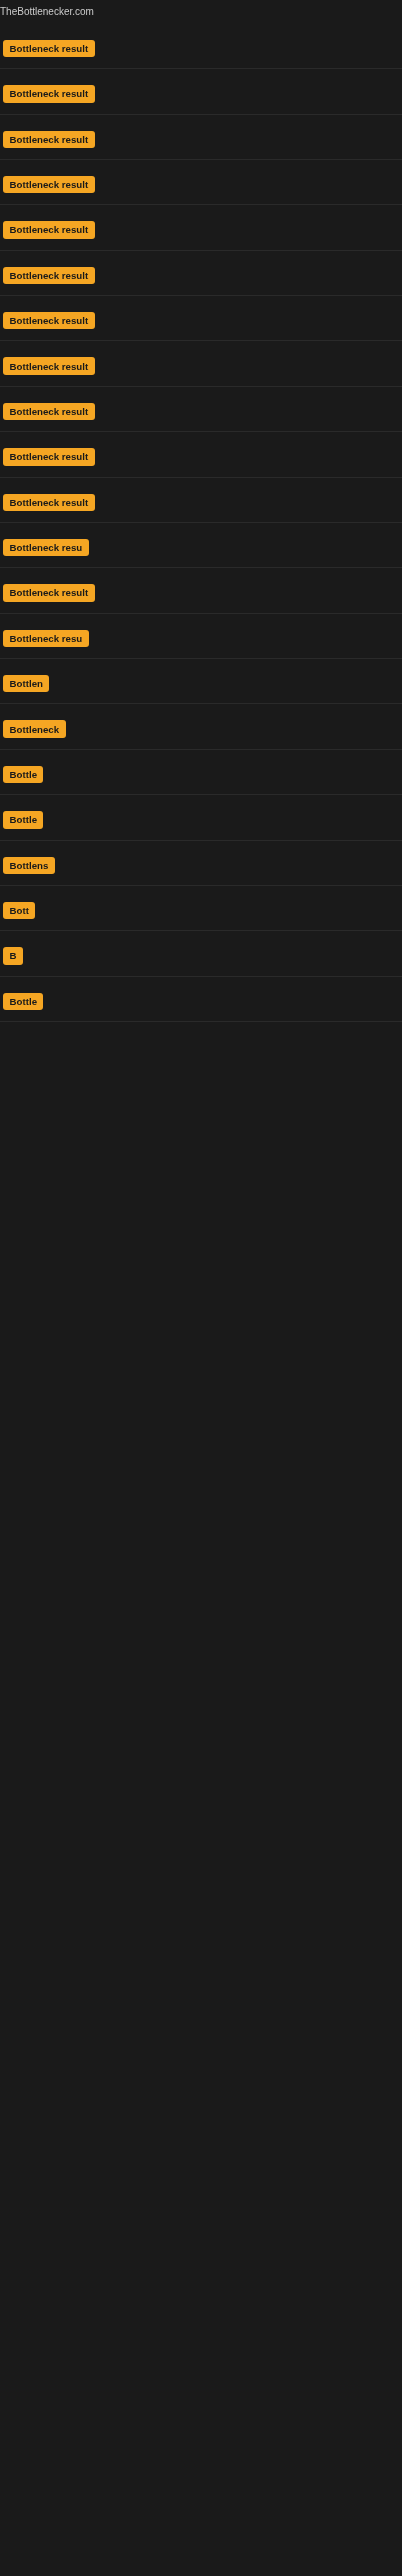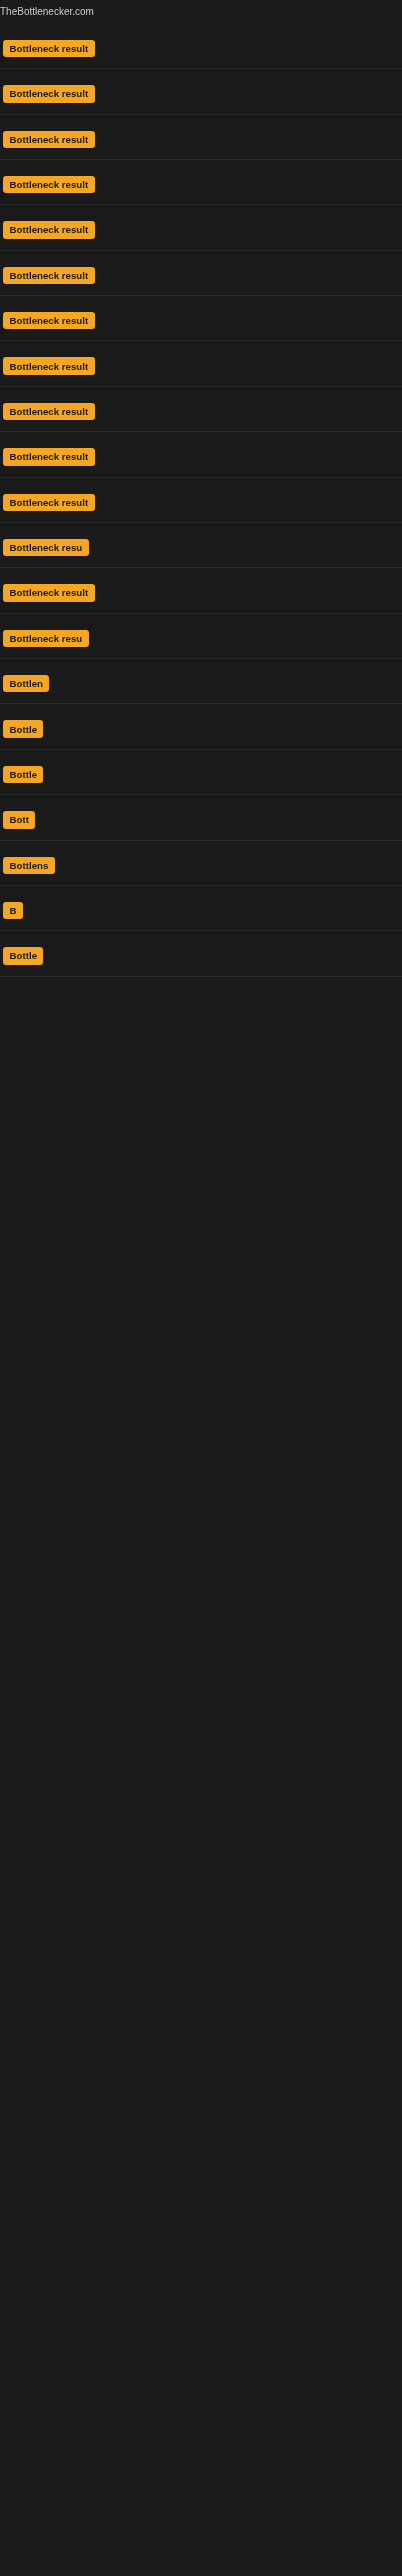--- a/index.html
+++ b/index.html
@@ -57,20 +57,21 @@
     <div class="row"><span class="bottleneck-badge">Bottleneck result</span></div>
     <div class="row"><span class="bottleneck-badge">Bottleneck result</span></div>
     <div class="row"><span class="bottleneck-badge">Bottleneck result</span></div>
     <div class="row"><span class="bottleneck-badge">Bottleneck result</span></div>
     <div class="row"><span class="bottleneck-badge">Bottleneck result</span></div>
     <div class="row"><span class="bottleneck-badge">Bottleneck result</span></div>
     <div class="row"><span class="bottleneck-badge">Bottleneck resu</span></div>
     <div class="row"><span class="bottleneck-badge">Bottleneck result</span></div>
     <div class="row"><span class="bottleneck-badge">Bottleneck resu</span></div>
     <div class="row"><span class="bottleneck-badge">Bottlen</span></div>
+    <div class="row"><span class="bottleneck-badge">Bottleneck</span></div>
     <div class="row"><span class="bottleneck-badge">Bottle</span></div>
     <div class="row"><span class="bottleneck-badge">Bottle</span></div>
+    <div class="row"><span class="bottleneck-badge">Bottlens</span></div>
     <div class="row"><span class="bottleneck-badge">Bott</span></div>
-    <div class="row"><span class="bottleneck-badge">Bottlens</span></div>
     <div class="row"><span class="bottleneck-badge">B</span></div>
     <div class="row"><span class="bottleneck-badge">Bottle</span></div>
   </div>
 
 
 </body></html>

